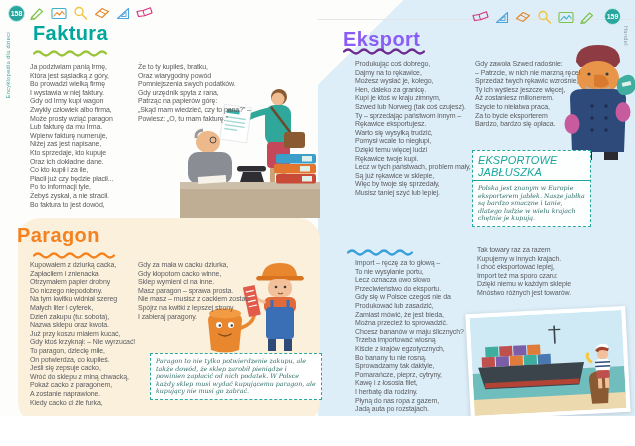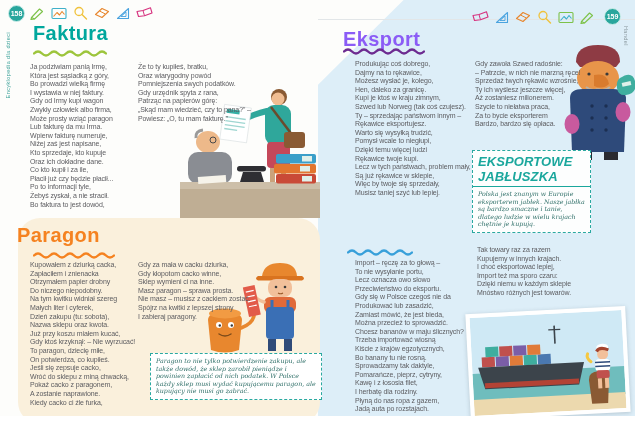--- a/index.html
+++ b/index.html
@@ -45,21 +45,21 @@
   .p-eks1{left:355px;top:60px;}
   .p-eks2{left:475px;top:60px;}
   .p-imp1{left:355px;top:259px;}
   .p-imp2{left:477px;top:246px;}
   
   .info-box{position:absolute;background:#ffffff;border:1.5px dashed #2aa9a0;box-sizing:border-box;z-index:4;}
   .musisz-box{left:150px;top:353px;width:172px;}
   .eksport-box{left:472px;top:150px;width:119px;background:#fdfefe;}
   .box-ribbon{background:#2aa9a0;color:#ffffff;font-style:italic;font-weight:700;font-size:7.5px;
               padding:2.5px 5px;letter-spacing:.2px;}
-  .box-title-teal{color:#1ba79d;font-style:italic;font-weight:700;font-size:13px;
+  .box-title-teal{color:#1ba79d;font-style:italic;font-weight:400;font-size:11px;
                   padding:3px 5px 2px;border-bottom:1.5px solid #1ba79d;letter-spacing:.1px;}
   .box-text{font-family:"DejaVu Serif",serif;font-style:italic;font-size:6.3px;line-height:7.6px;
             color:#2f6f68;padding:3px 5px 4px;}
   
   .illu{position:absolute;z-index:1;}
   .inv-scene{left:180px;top:86px;}
   .rec-scene{left:200px;top:262px;}
   .bird-scene{left:560px;top:40px;}
   .photo-frame{position:absolute;left:468px;top:310px;width:152px;height:98px;background:#ffffff;
                padding:4px;transform:rotate(-3deg);box-shadow:0 1px 4px rgba(60,80,90,.25);z-index:4;box-sizing:content-box;}

